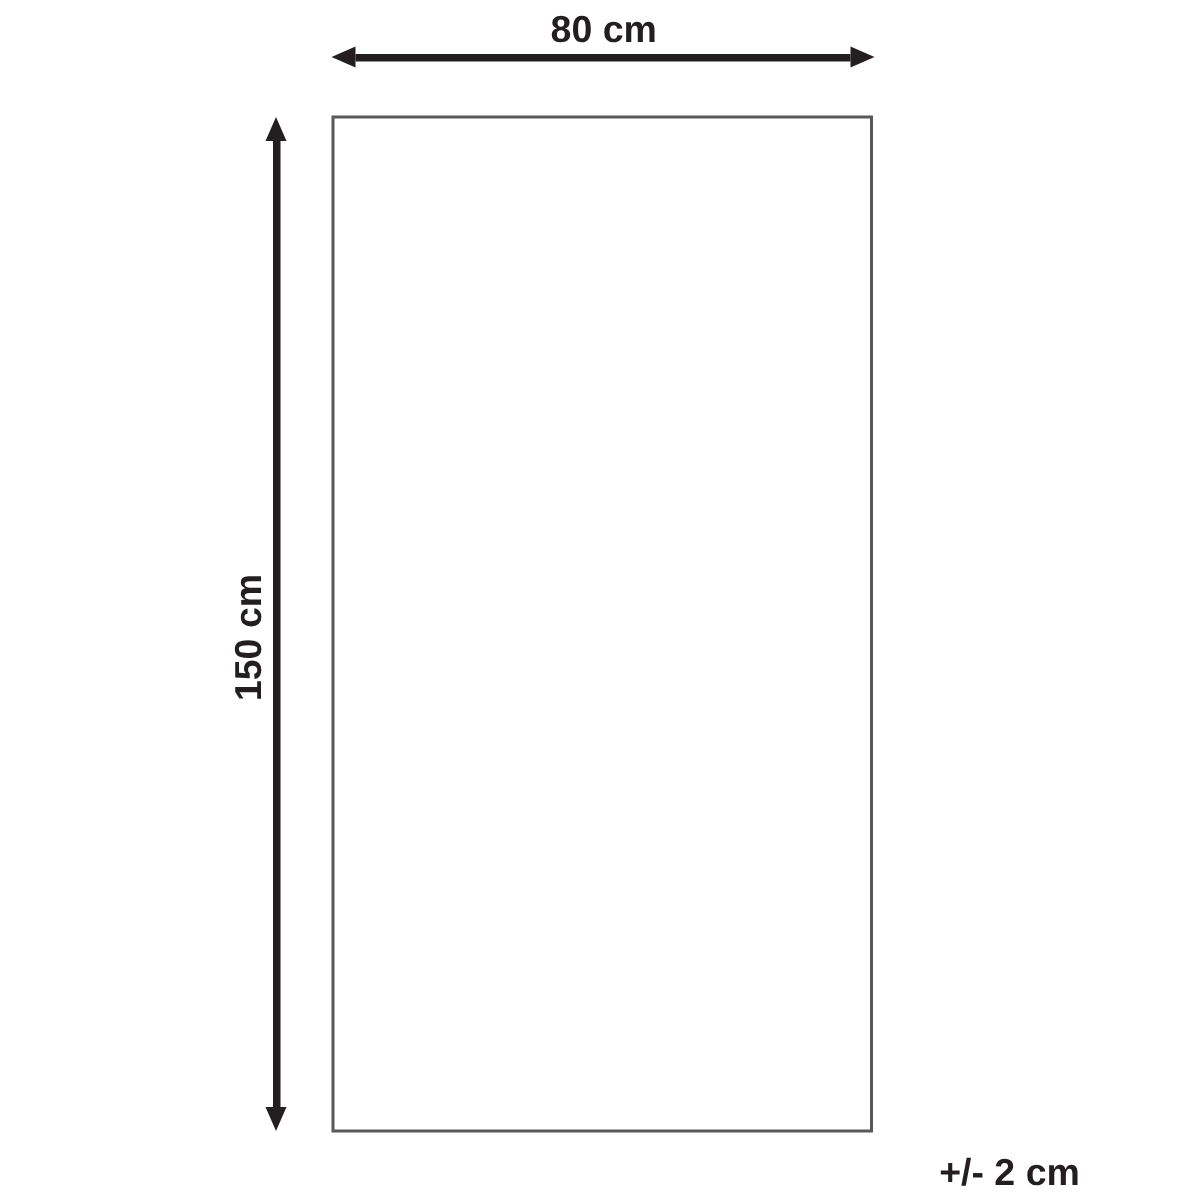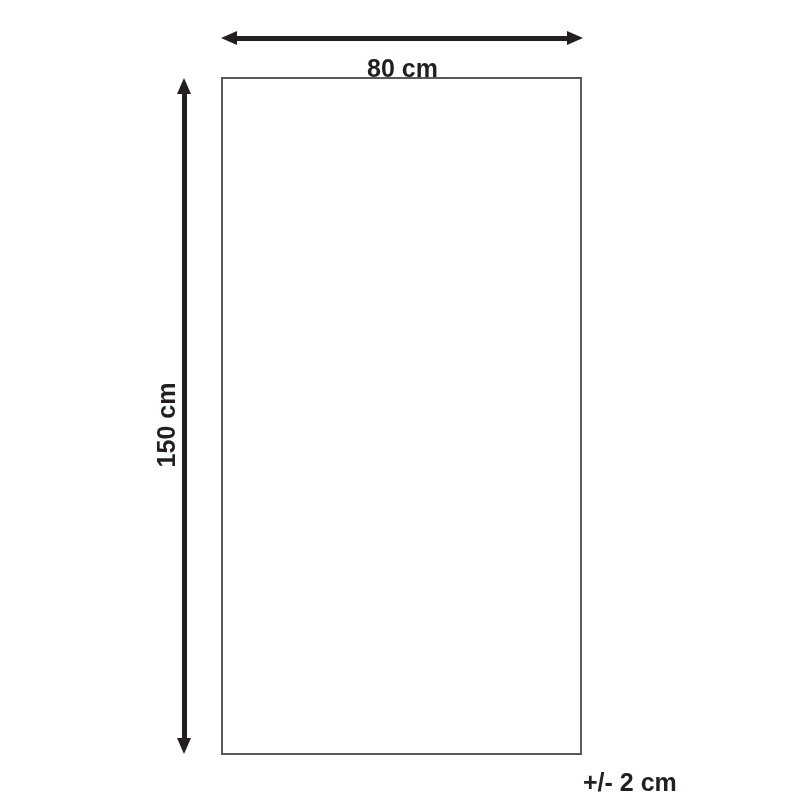--- a/index.html
+++ b/index.html
@@ -33,34 +33,34 @@
     font-size: 25px;
     font-weight: bold;
     letter-spacing: 0px;
     white-space: nowrap;
   }
   .h-label {
     position: absolute;
     left: 222px; top: 6px;
     width: 361px;
     text-align: center;
-    margin-top: 48px;
   }
   .v-label {
     position: absolute;
     left: 66px; top: 410px;
     width: 200px; height: 30px;
     text-align: center;
     line-height: 30px;
     transform: rotate(-90deg);
   }
   .tol-label {
     position: absolute;
     left: 583px; top: 768px;
     width: 180px;
+    text-align: center;
   }
   
   .h-arrow {
     position: absolute;
     left: 221px; top: 31px;
     width: 362px; height: 14px;
     display: flex;
     align-items: center;
   }
   .h-line { flex: 1; height: 5px; background: var(--arrow); }

